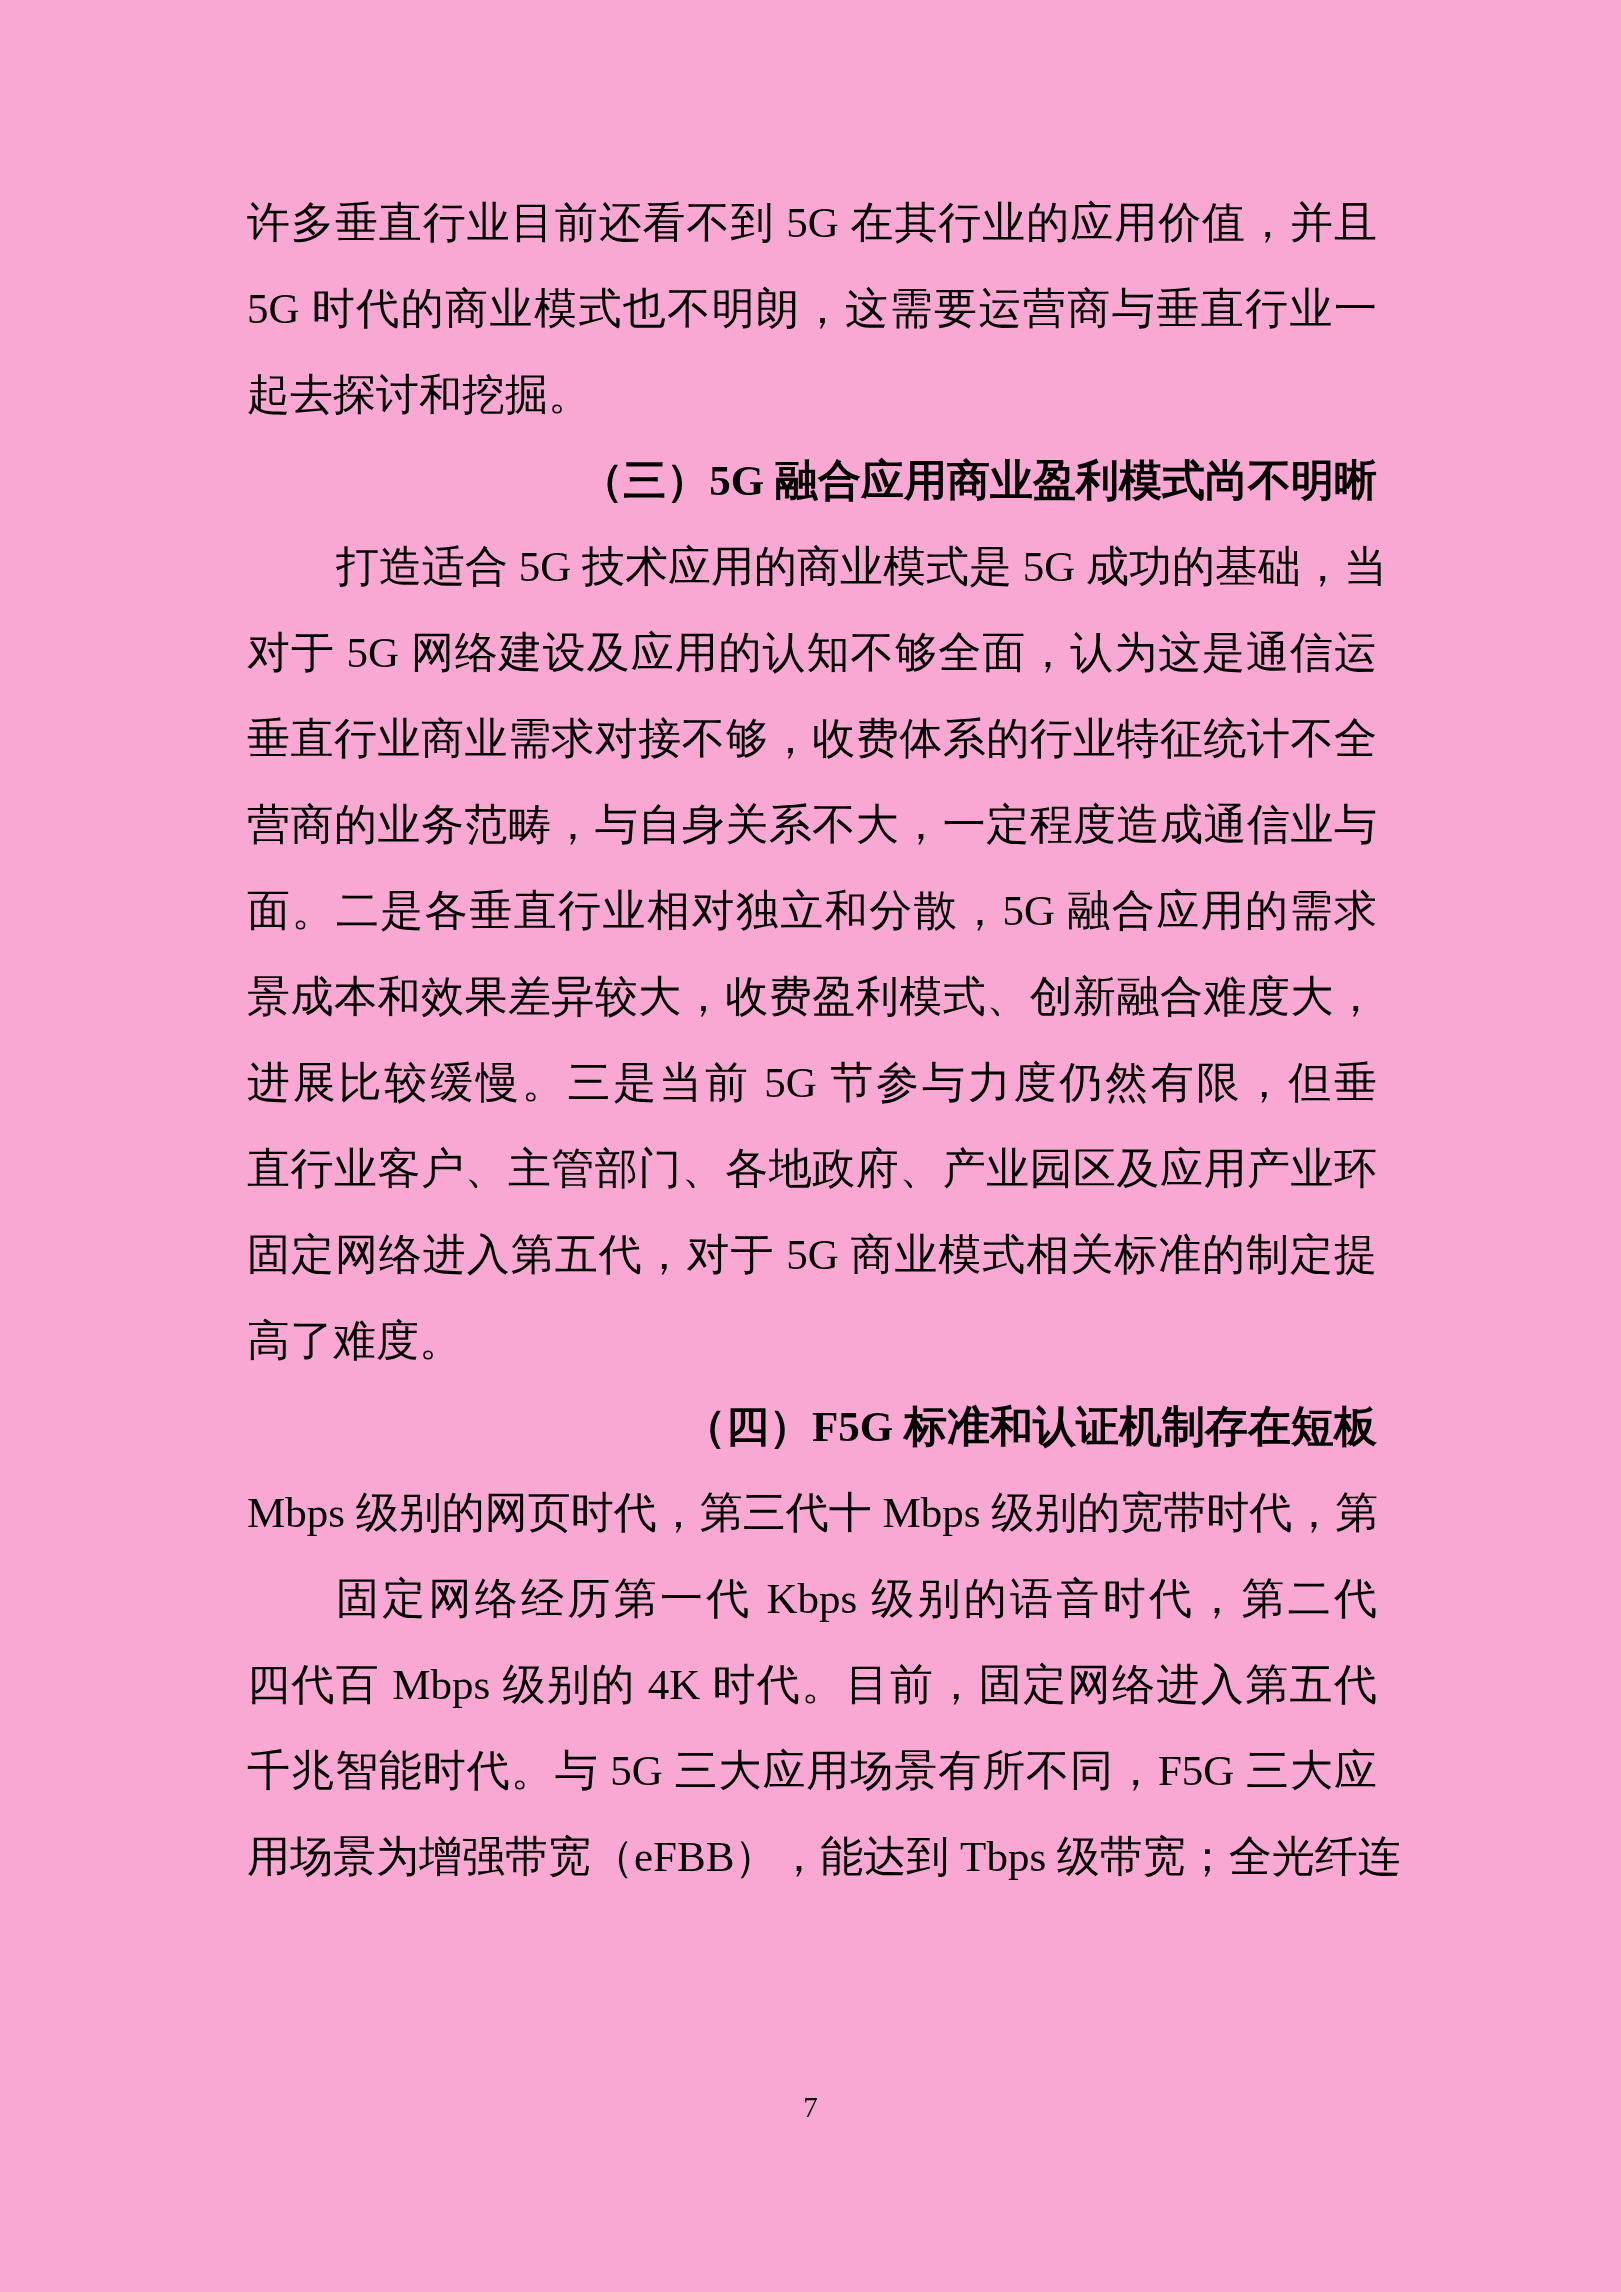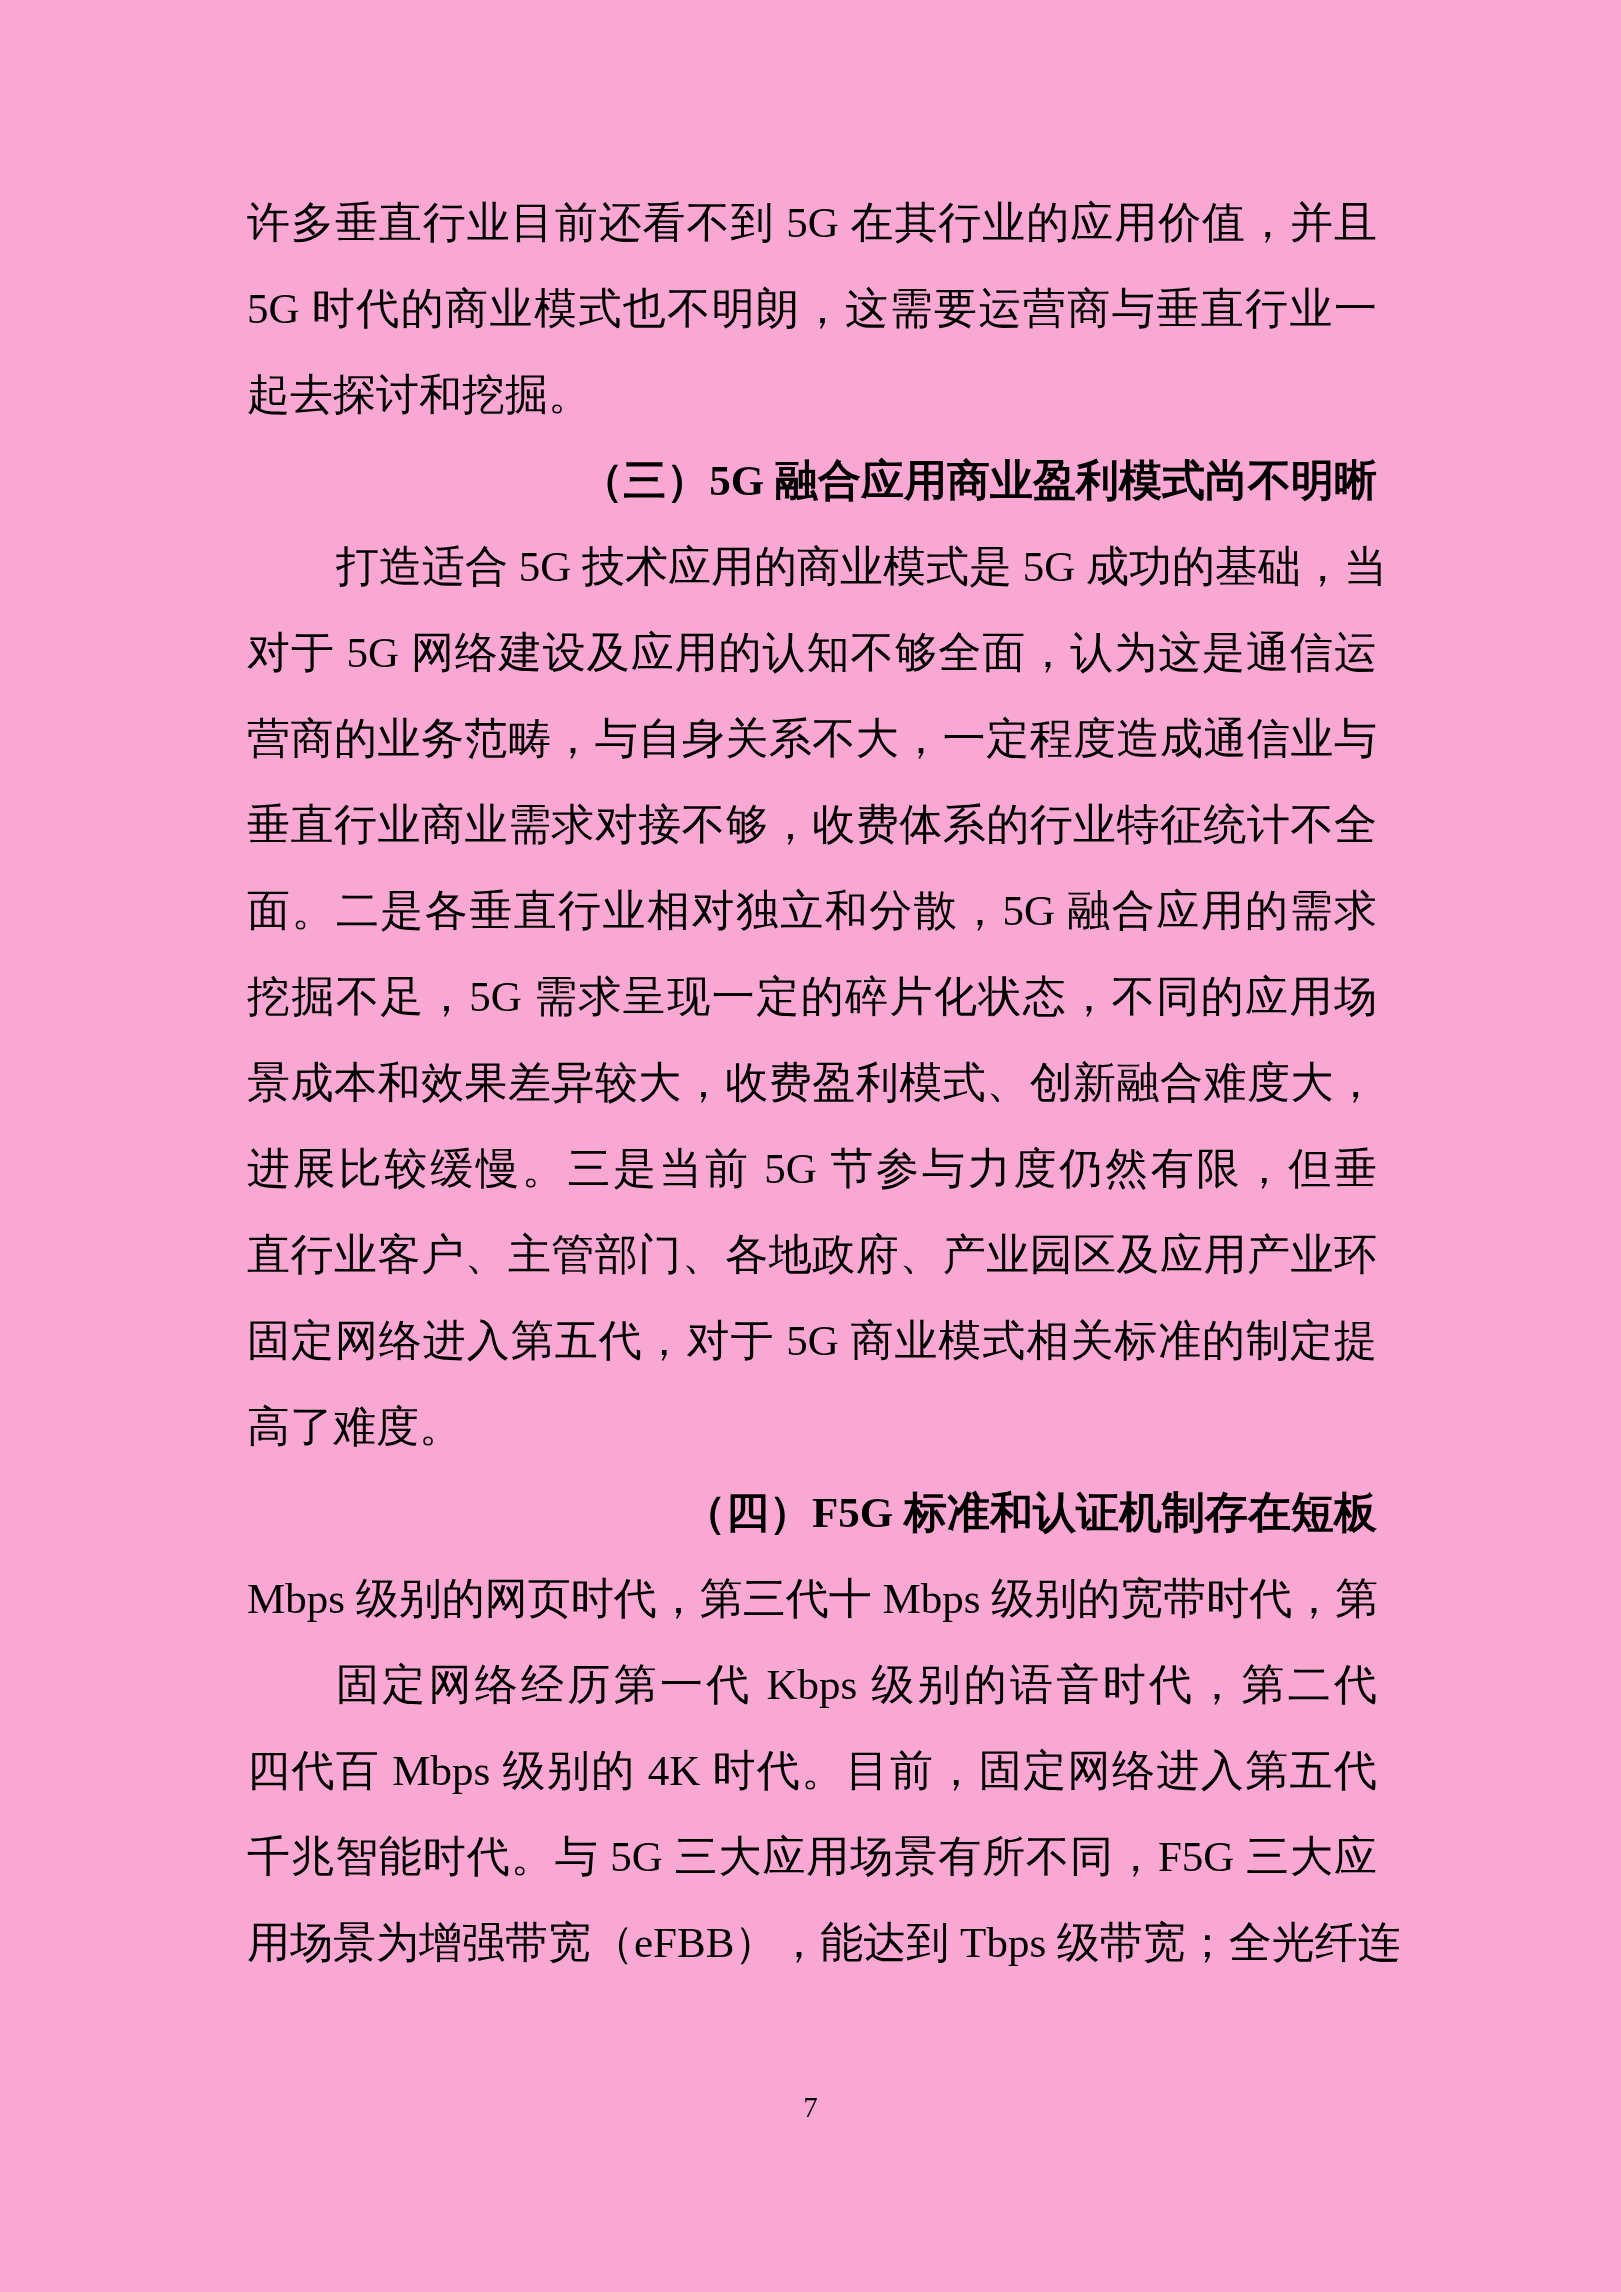--- a/index.html
+++ b/index.html
@@ -67,24 +67,23 @@
         <div class="line just">许多垂直行业目前还看不到 5G 在其行业的应用价值，并且</div>
         <div class="line just">5G 时代的商业模式也不明朗，这需要运营商与垂直行业一</div>
         <div class="line">起去探讨和挖掘。</div>
       </div>
       <div class="block heading">
         <div class="line">（三）5G 融合应用商业盈利模式尚不明晰</div>
       </div>
       <div class="block paragraph">
         <div class="line just indent">打造适合 5G 技术应用的商业模式是 5G 成功的基础，当</div>
         <div class="line just">对于 5G 网络建设及应用的认知不够全面，认为这是通信运</div>
+        <div class="line just">垂直行业商业需求对接不够，收费体系的行业特征统计不全</div>
         <div class="line just">营商的业务范畴，与自身关系不大，一定程度造成通信业与</div>
-        <div class="line just">垂直行业商业需求对接不够，收费体系的行业特征统计不全</div>
         <div class="line just">面。二是各垂直行业相对独立和分散，5G 融合应用的需求</div>
-        <div class="line just">挖掘不足，5G 需求呈现一定的碎片化状态，不同的应用场</div>
         <div class="line just">景成本和效果差异较大，收费盈利模式、创新融合难度大，</div>
         <div class="line just">进展比较缓慢。三是当前 5G 节参与力度仍然有限，但垂</div>
         <div class="line just">直行业客户、主管部门、各地政府、产业园区及应用产业环</div>
         <div class="line just">固定网络进入第五代，对于 5G 商业模式相关标准的制定提</div>
         <div class="line">高了难度。</div>
       </div>
       <div class="block heading">
         <div class="line">（四）F5G 标准和认证机制存在短板</div>
       </div>
       <div class="block paragraph">

